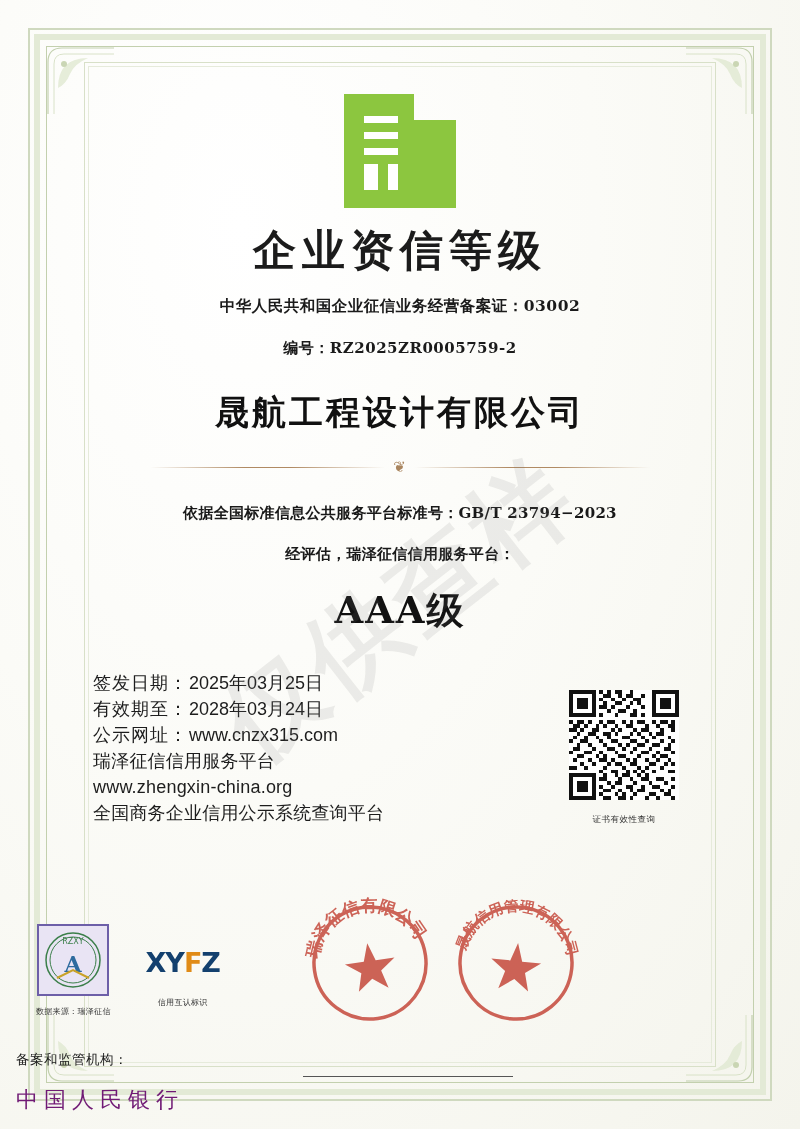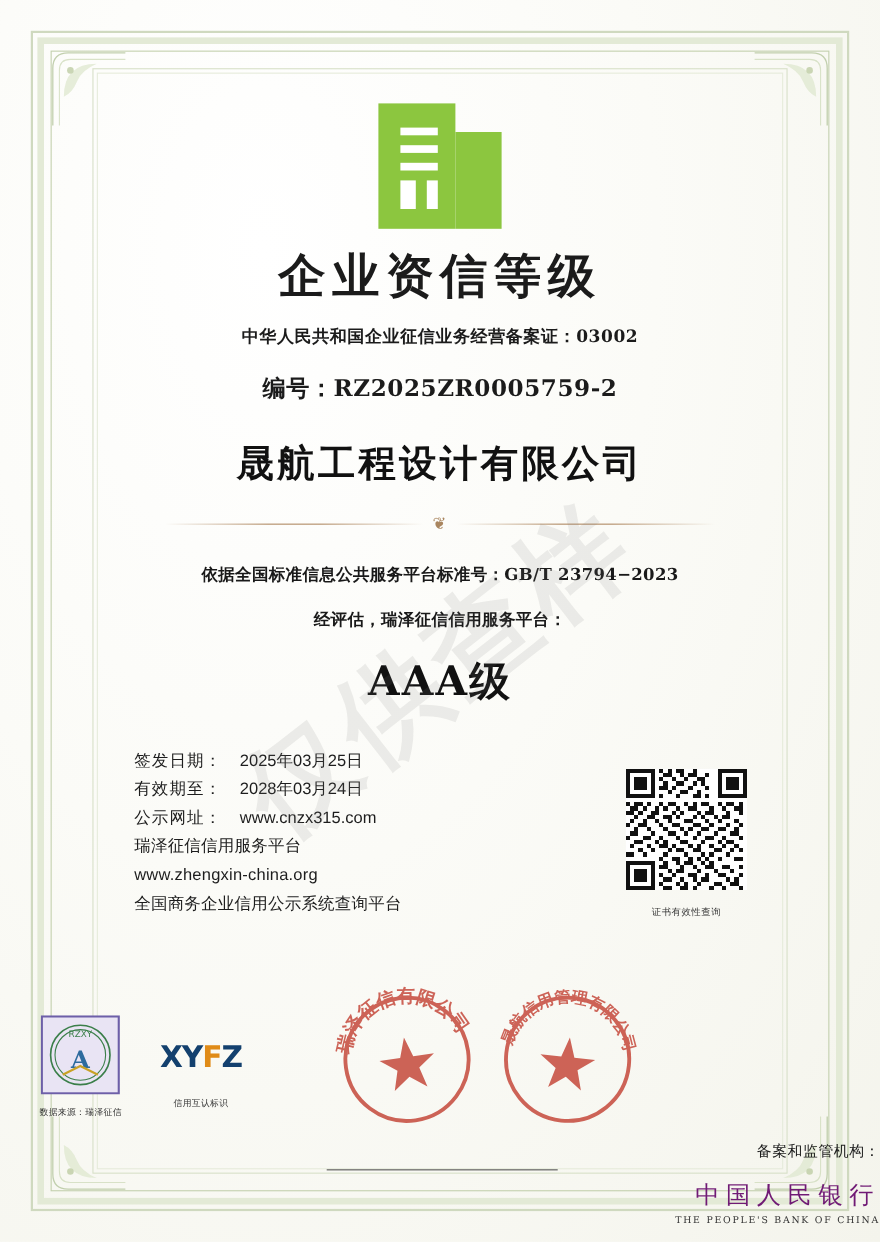--- a/index.html
+++ b/index.html
@@ -107,21 +107,21 @@
   .subtitle-record {
     margin-top: 16px;
     font-size: 15.5px;
     font-weight: bold;
     color: #1b1b1b;
     letter-spacing: .5px;
     font-family: "DejaVu Serif", serif;
   }
   .cert-no {
     margin-top: 22px;
-    font-size: 21px;
+    font-size: 15px;
     font-weight: bold;
     color: #1b1b1b;
     letter-spacing: .5px;
     font-family: "DejaVu Serif", serif;
   }
   .company {
     margin-top: 32px;
     font-size: 34px;
     font-weight: bold;
     letter-spacing: 3px;
@@ -175,23 +175,23 @@
 
   
   .info-row-wrap {
     width: 100%;
     margin-top: 34px;
     position: relative;
     flex: 1;
   }
   .info {
     position: absolute;
-    left: 34px;
+    left: 5px;
     top: 0;
-    font-size: 15px;
+    font-size: 18px;
     color: #1d1d1d;
     line-height: 26px;
   }
   .info .kv {
     display: flex;
   }
   .info .k {
     width: 96px;
     letter-spacing: 1px;
   }
@@ -254,23 +254,23 @@
     bottom: 96px;
     display: flex;
     gap: 6px;
   }
   .stamp { position: relative; width: 140px; height: 140px; }
   .stamp svg { display:block; }
 
   
   .footer {
     position: absolute;
-    left: 4px; right: 0;
+    left: 16px; right: 0;
     bottom: 14px;
-    text-align: right;
+    text-align: left;
   }
   .footer-label {
     font-size: 13.5px;
     color: #1b1b1b;
     letter-spacing: .5px;
     font-family: "DejaVu Sans", sans-serif;
   }
   .footer-rule {
     width: 210px;
     height: 1px;
@@ -646,15 +646,14 @@
           <polygon points="70,50 76,68 95,68 80,79 85,97 70,86 55,97 60,79 45,68 64,68" fill="#c0392b"></polygon>
         </g>
       </svg>
     </div>
   </div>
 
   <div class="footer">
     <div class="footer-label">备案和监管机构：</div>
     <div class="footer-rule"></div>
     <div class="footer-bank">中国人民银行</div>
-    <div class="footer-bank-en">THE PEOPLE'S BANK OF CHINA</div>
   </div>
 </div>
 
 </body></html>

